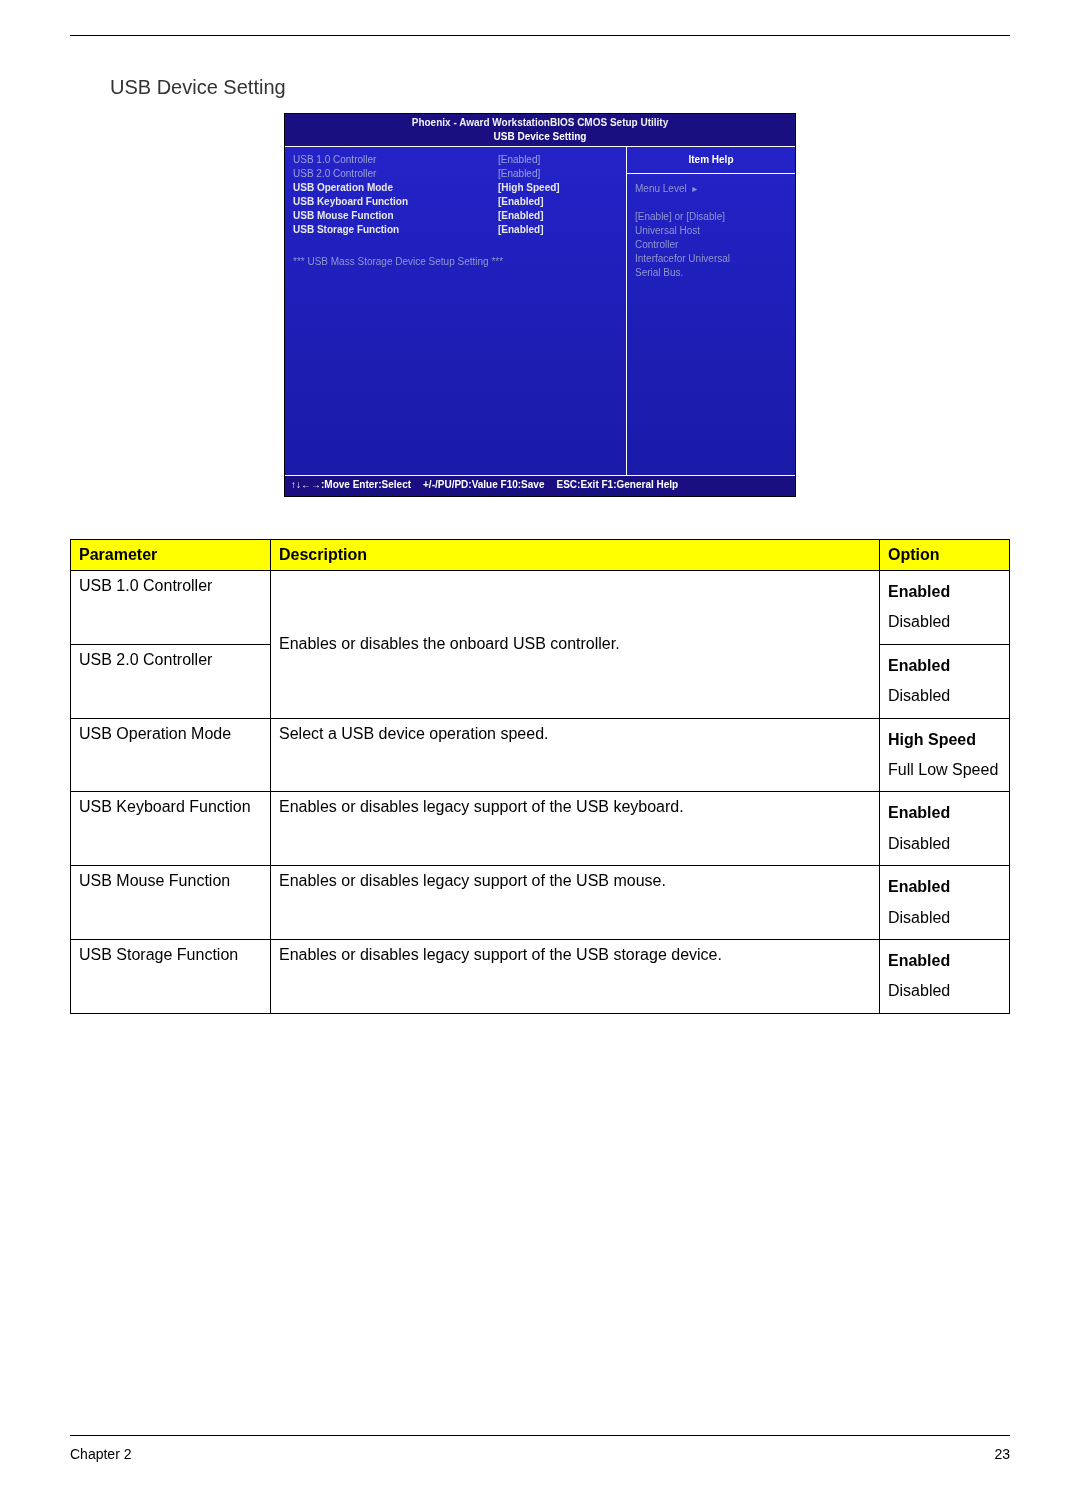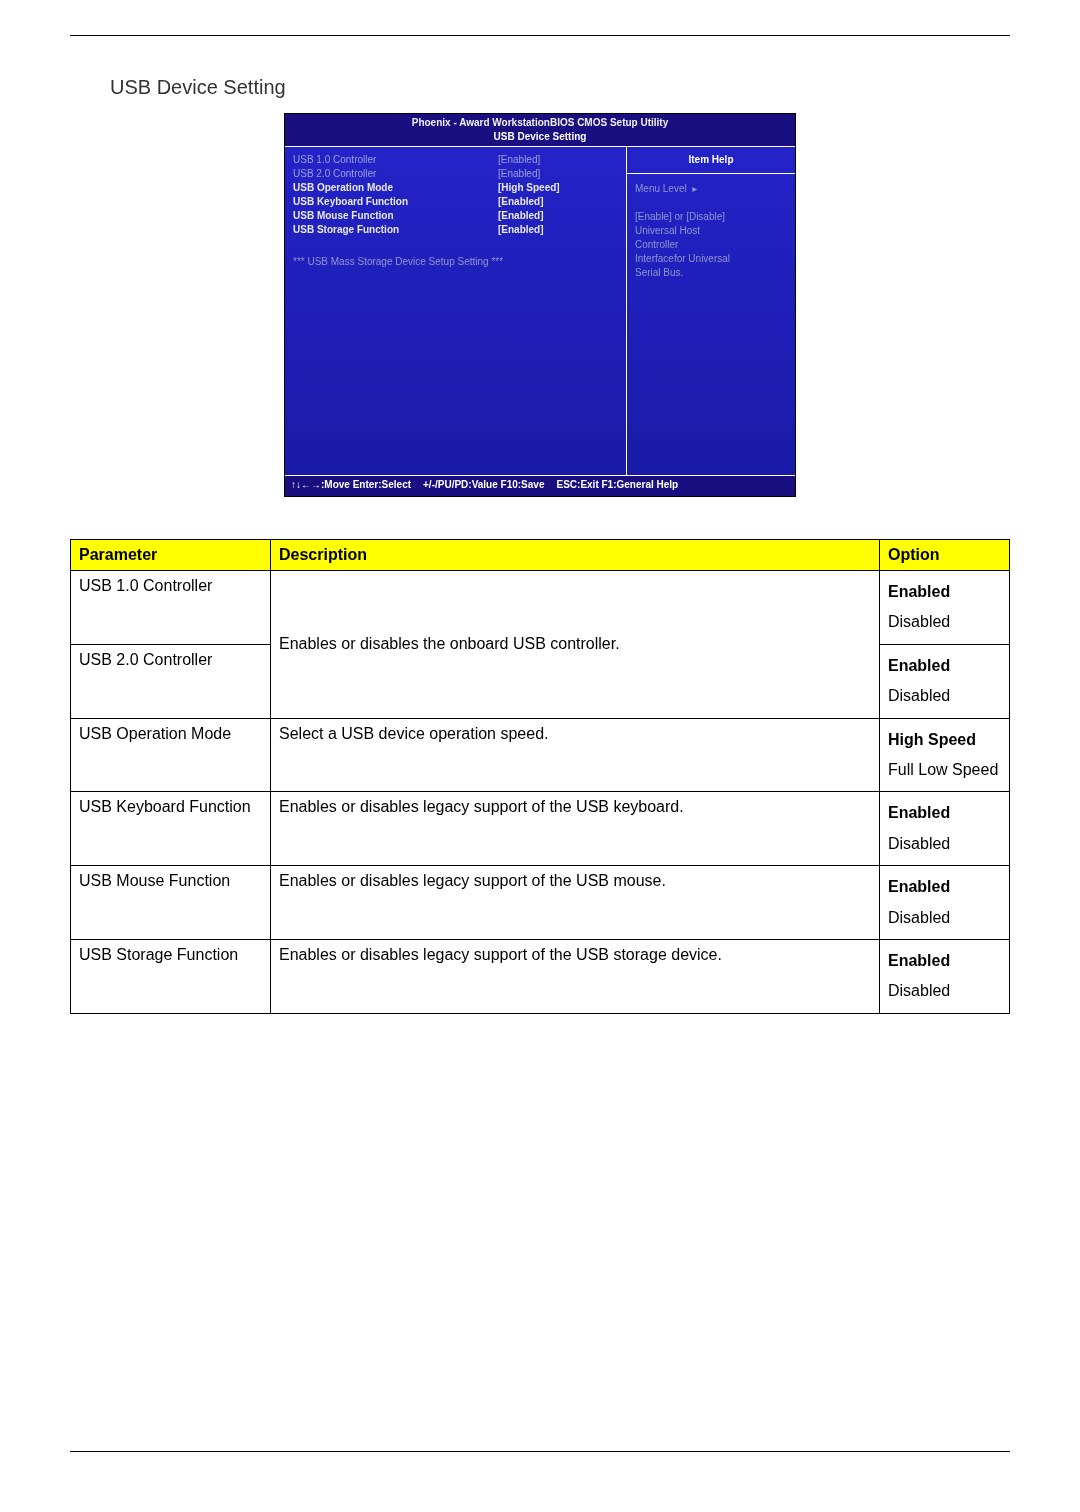--- a/index.html
+++ b/index.html
@@ -235,13 +235,17 @@
         <td class="opt">
           <div class="bold">Enabled</div>
           <div>Disabled</div>
         </td>
       </tr>
     </tbody>
 </table>
 
 <div class="page-footer">
   <div class="footer-rule"></div>
+  <div class="footer-row">
+    <span>Chapter 2</span>
+    <span>23</span>
+  </div>
 </div>
 
 </body></html>

